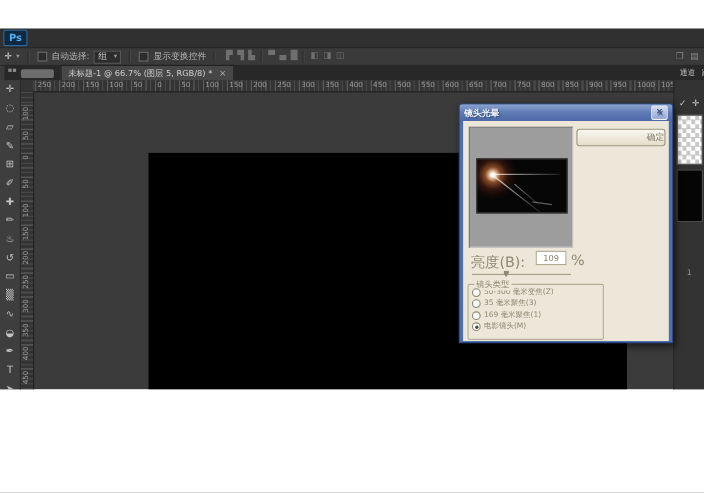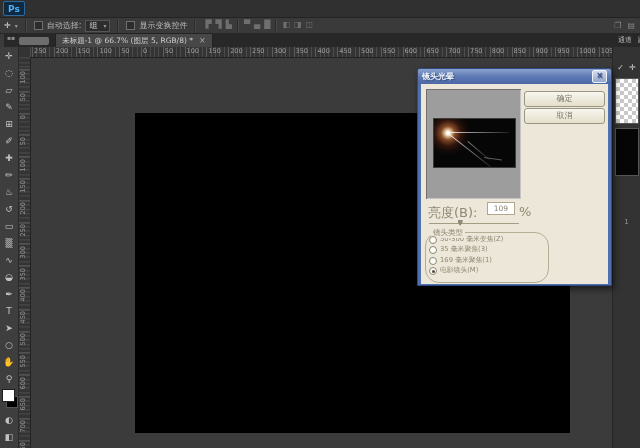--- a/index.html
+++ b/index.html
@@ -1,17 +1,17 @@
 <!DOCTYPE html>
 <html><head>
 <meta charset="utf-8">
 <style>
   html,body{margin:0;padding:0;}
-  #app{position:relative;width:640px;height:448px;background:#3b3b3b;overflow:hidden;
-       font-family:"DejaVu Sans",sans-serif;-webkit-font-smoothing:antialiased;}
+  #app{position:relative;width:640px;height:328px;background:#3b3b3b;overflow:hidden;
+       font-family:"DejaVu Sans",sans-serif;margin-top:26px;-webkit-font-smoothing:antialiased;}
   .abs{position:absolute;}
   
   .menubar{left:0;top:0;width:640px;height:17px;background:#303030;border-bottom:1px solid #232323;
            display:flex;align-items:center;color:#c9c9c9;font-size:9px;}
   .ps-logo{width:20px;height:13px;margin:0 5px 0 3px;background:#0f2940;border:1px solid #2d6a9e;
            border-radius:2px;color:#54aef5;font-weight:bold;font-size:9px;display:flex;
            align-items:center;justify-content:center;}
   .menu-item{padding:0 7px;line-height:17px;cursor:default;}
   
   .optionsbar{left:0;top:18px;width:640px;height:15px;background:#3a3a3a;border-bottom:1px solid #262626;
@@ -82,32 +82,32 @@
                  rgba(160,60,30,.28) 13px,rgba(120,40,20,.12) 18px,transparent 23px);}
   .streak{position:absolute;height:1px;background:linear-gradient(90deg,rgba(255,255,255,.85),rgba(255,255,255,.1));
           transform-origin:0 0;}
   .s1{left:13px;top:13px;width:62px;}
   .s2{left:13px;top:13px;width:56px;transform:rotate(38deg);}
   .s3{left:34px;top:22px;width:30px;transform:rotate(40deg);background:linear-gradient(90deg,rgba(255,255,255,.5),rgba(255,255,255,.05));}
   .s4{left:50px;top:38px;width:18px;transform:rotate(8deg);background:rgba(255,255,255,.35);}
   .dlg-btn{position:absolute;left:103px;width:79px;height:14px;background:linear-gradient(#f8f6ef,#e4dfcb);
            border:1px solid #9b9681;border-radius:3px;color:#7e7a67;font-size:8px;text-align:center;
            line-height:13px;}
-  .btn-ok{top:7px;} .btn-cancel{top:24px;}
+  .btn-ok{top:7px;text-align:right;} .btn-cancel{top:24px;}
   .dlg-label{position:absolute;color:#8e8874;font-size:13px;}
   .bright-label{left:7px;top:120px;}
   .bright-box{position:absolute;left:66px;top:118px;width:26px;height:11px;background:#fff;
               border:1px solid #b0a88d;color:#87816c;font-size:7.5px;text-align:center;line-height:11px;}
   .bright-unit{left:98px;top:120px;}
   .slider{position:absolute;left:8px;top:136px;width:90px;height:6px;}
   .slider .track{position:absolute;left:0;right:0;top:3px;height:1px;background:#a39b83;}
   .slider .thumb{position:absolute;top:0;width:5px;height:6px;background:#8e8874;
                  clip-path:polygon(50% 100%,0 35%,0 0,100% 0,100% 35%);}
   .lens-group{position:absolute;left:4px;top:148px;width:122px;height:49px;border:1px solid #b5ad94;
-              border-radius:14px;}
+              border-radius:2px;}
   .lens-legend{position:absolute;left:5px;top:-5px;background:#ece7d8;padding:0 2px;color:#8e8874;
                font-size:7.5px;}
   .lens-row{display:flex;align-items:flex-end;gap:3px;margin:2.5px 0 0 3px;height:8px;}
   .radio{width:6px;height:6px;border:1px solid #8e8874;border-radius:50%;background:#fdfdf8;
          position:relative;flex:none;}
   .radio.sel::after{content:"";position:absolute;left:1.5px;top:1.5px;width:3px;height:3px;
                     border-radius:50%;background:#4c4a3e;}
   .lens-row span{color:#8e8874;font-size:6.8px;white-space:nowrap;}
 </style>
 </head>
@@ -266,21 +266,20 @@
       <div class="preview-well">
         <div class="flare-thumb">
           <div class="flare-core"></div>
           <div class="streak s1"></div>
           <div class="streak s2"></div>
           <div class="streak s3"></div>
           <div class="streak s4"></div>
         </div>
       </div>
       <div class="dlg-btn btn-ok">确定</div>
-      <div class="dlg-btn btn-cancel">取消</div>
       <div class="dlg-label bright-label">亮度(B):</div>
       <div class="bright-box">109</div>
       <div class="dlg-label bright-unit">%</div>
       <div class="slider">
         <div class="track"></div>
         <div class="thumb" id="slider-thumb" style="left: calc(34% - 2px);"></div>
       </div>
       <div class="lens-group">
         <div class="lens-legend">镜头类型</div>
         <div id="lens-options">

